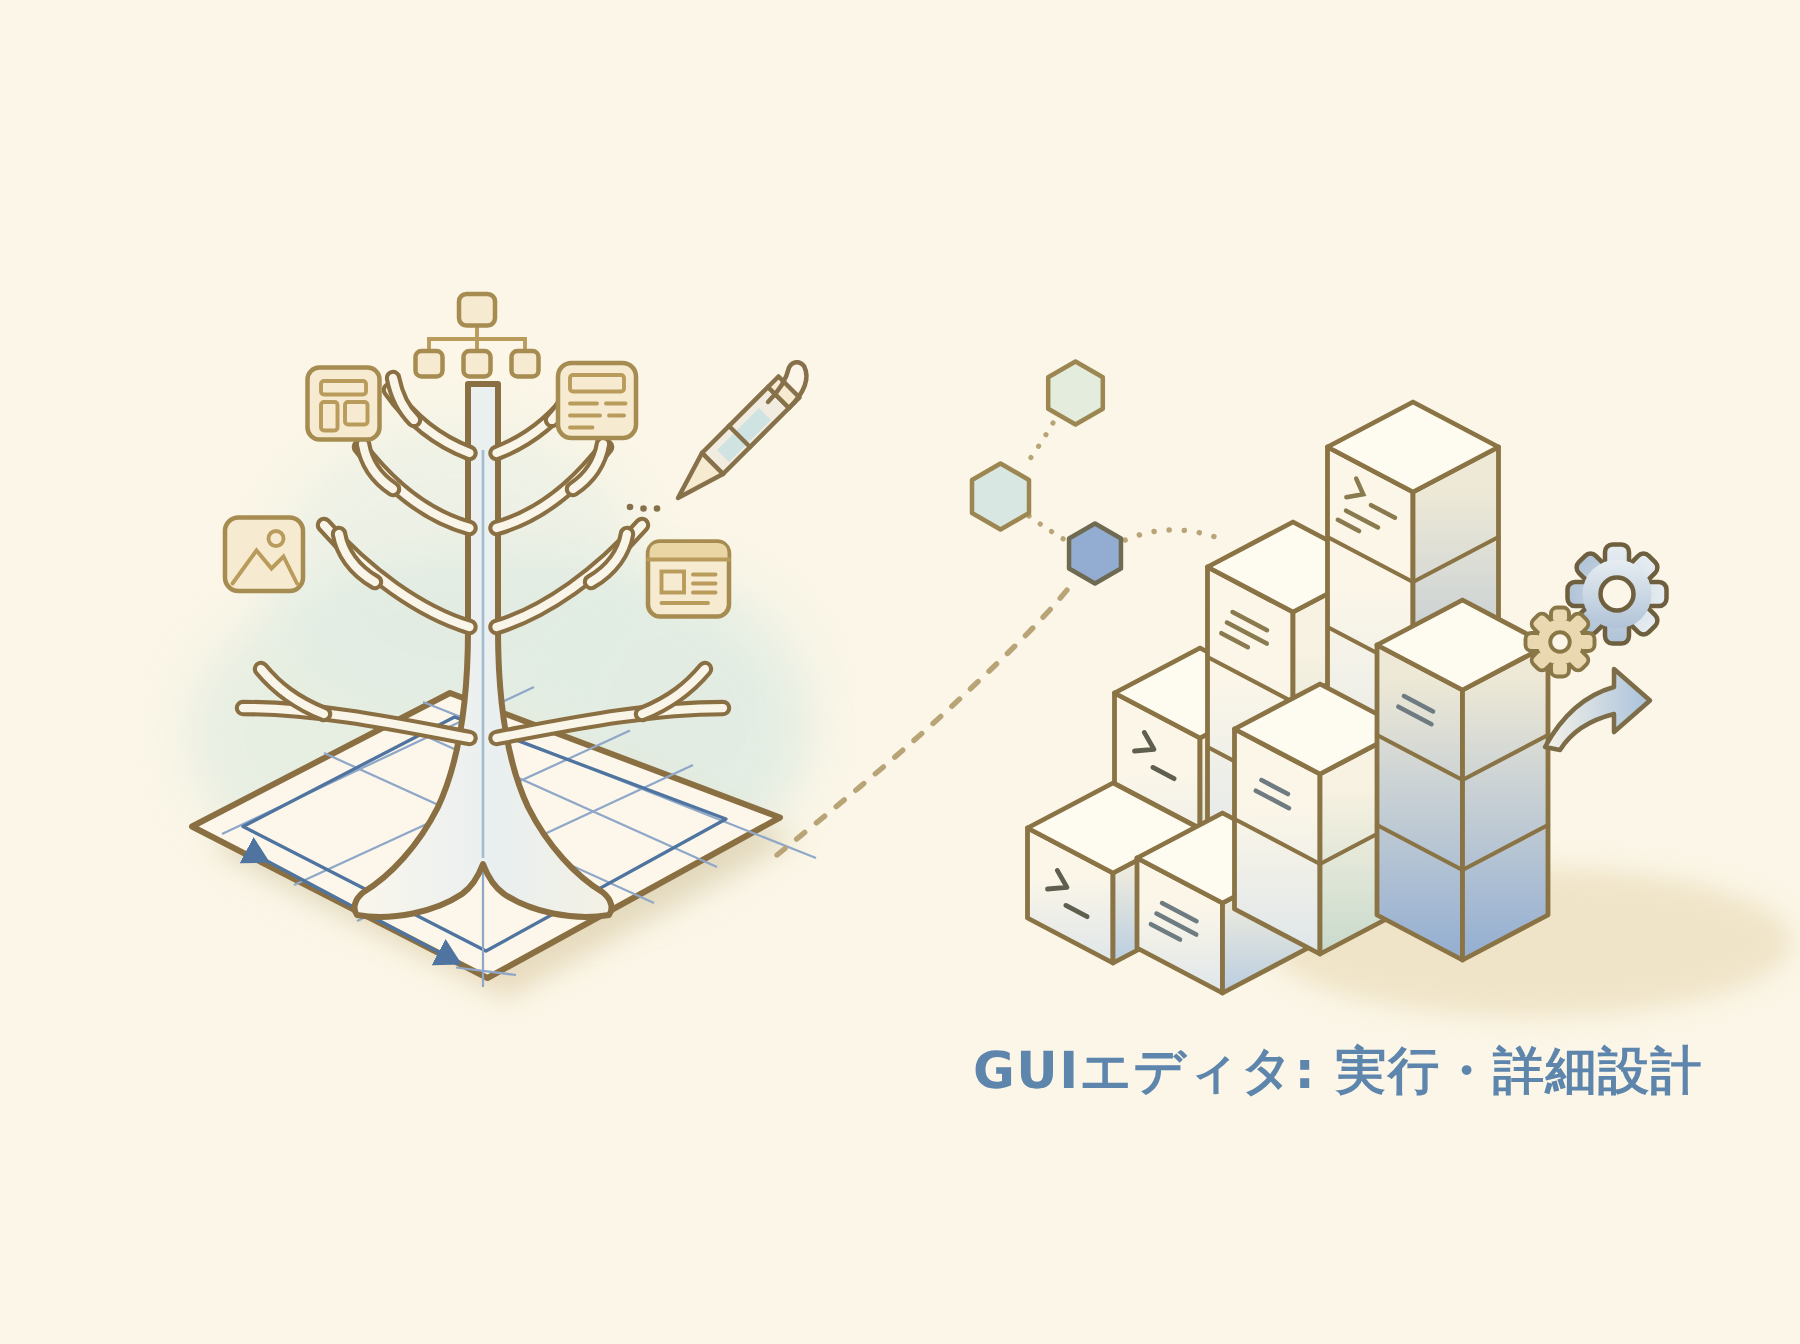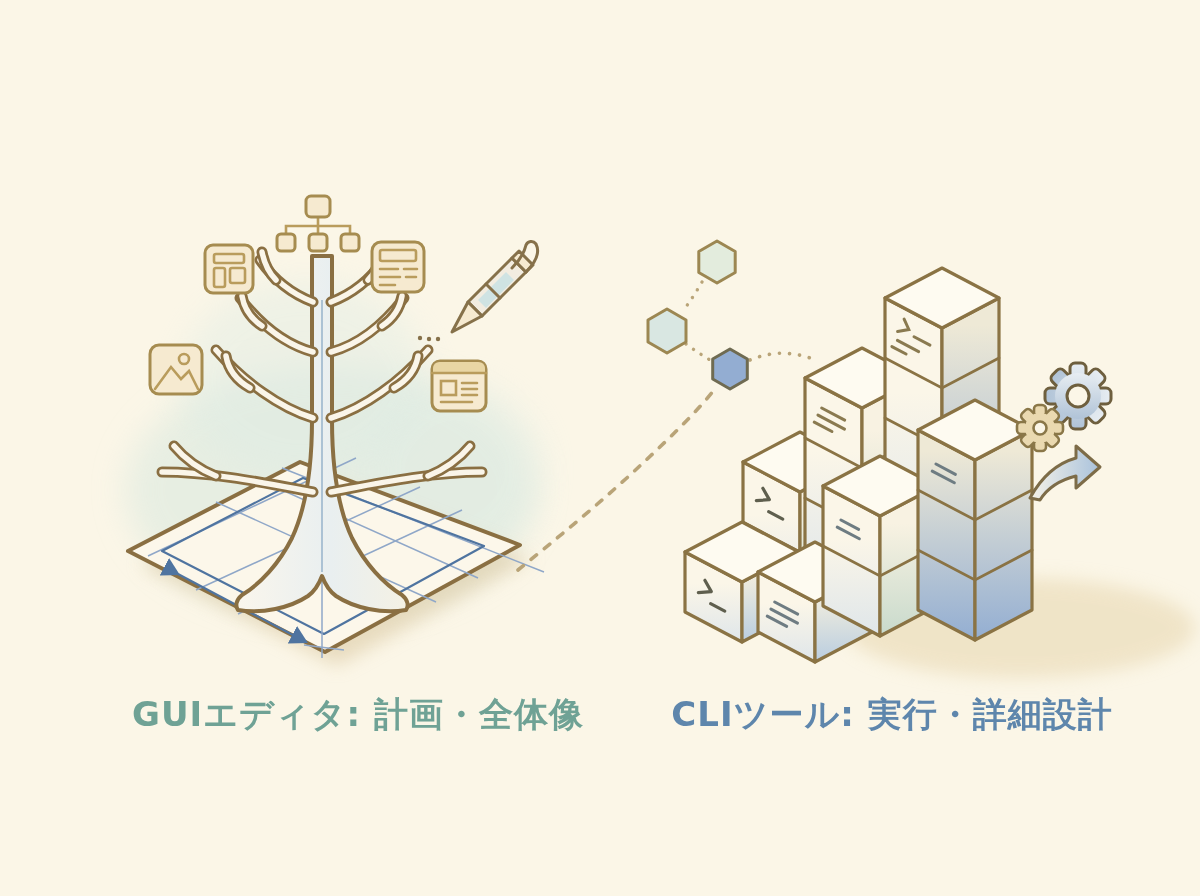--- a/index.html
+++ b/index.html
@@ -301,15 +301,14 @@
       <rect x="1034" y="405" width="12" height="46" rx="4" transform="rotate(45 1040 428)"></rect>
       <rect x="1034" y="405" width="12" height="46" rx="4" transform="rotate(90 1040 428)"></rect>
       <rect x="1034" y="405" width="12" height="46" rx="4" transform="rotate(135 1040 428)"></rect>
       <circle cx="1040" cy="428" r="15" stroke="none"></circle>
       <circle cx="1040" cy="428" r="6.5" fill="#fbf6e7"></circle>
     </g>
   </g>
   <path d="M1030,498 C1042,476 1058,463 1076,458 L1076,446 L1100,467 L1076,488 L1076,476 C1060,480 1048,487 1040,500 Z" fill="url(#arrowGrad)" stroke="#7d6c48" stroke-width="3" stroke-linejoin="round"></path>
 </svg>
 
-<div class="caption left">GUIエディタ: 計画・全体像</div>
-<div class="caption right">CLIツール: 実行・詳細設計</div>
+<div class="caption right">GUIエディタ: 実行・詳細設計</div>
 </div>
 
 </body></html>

